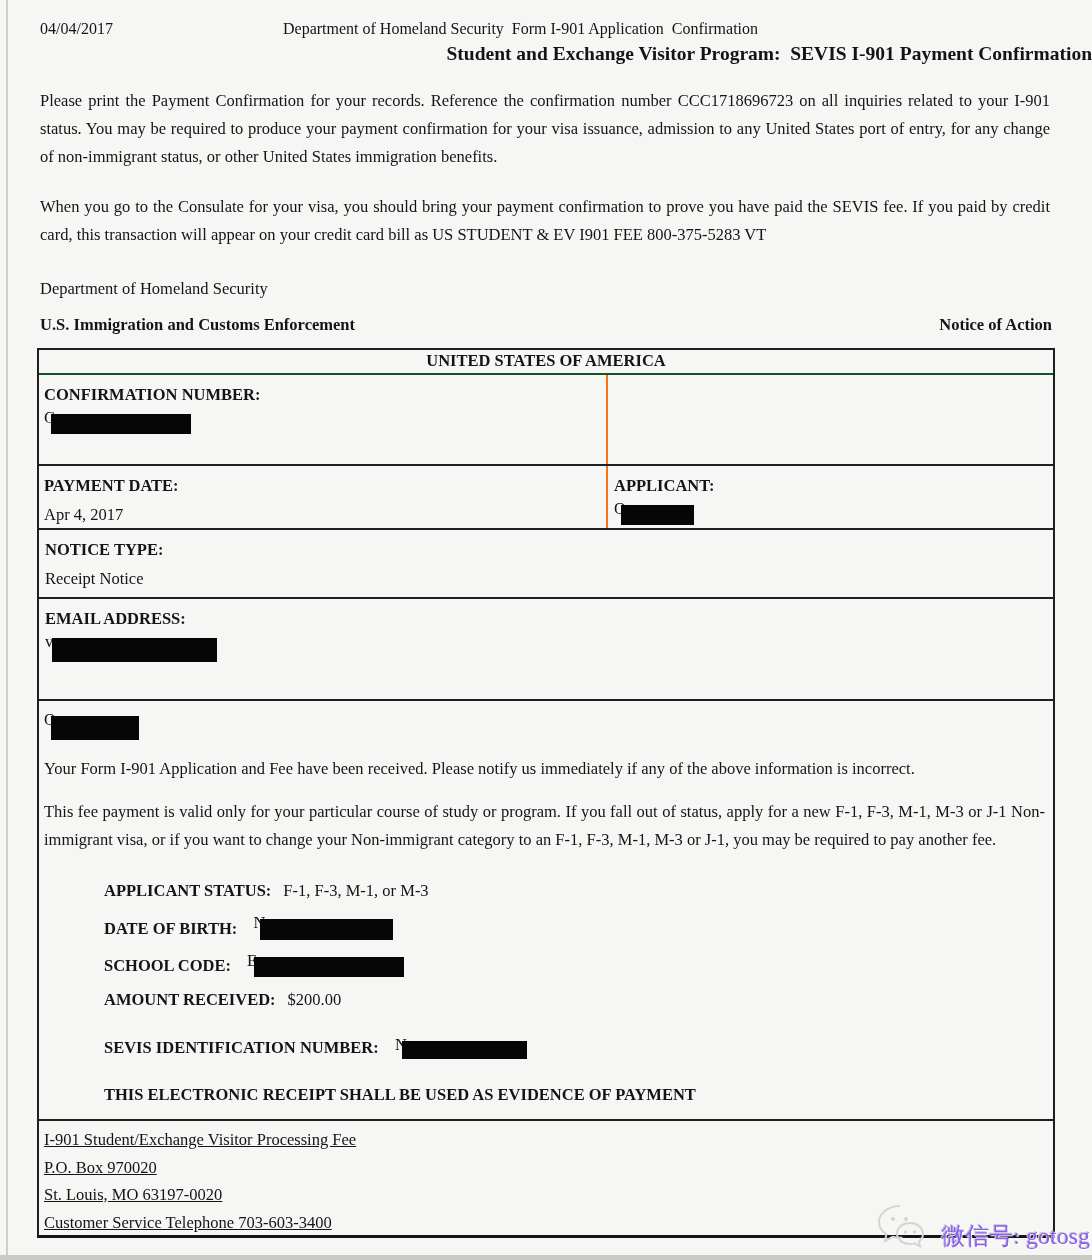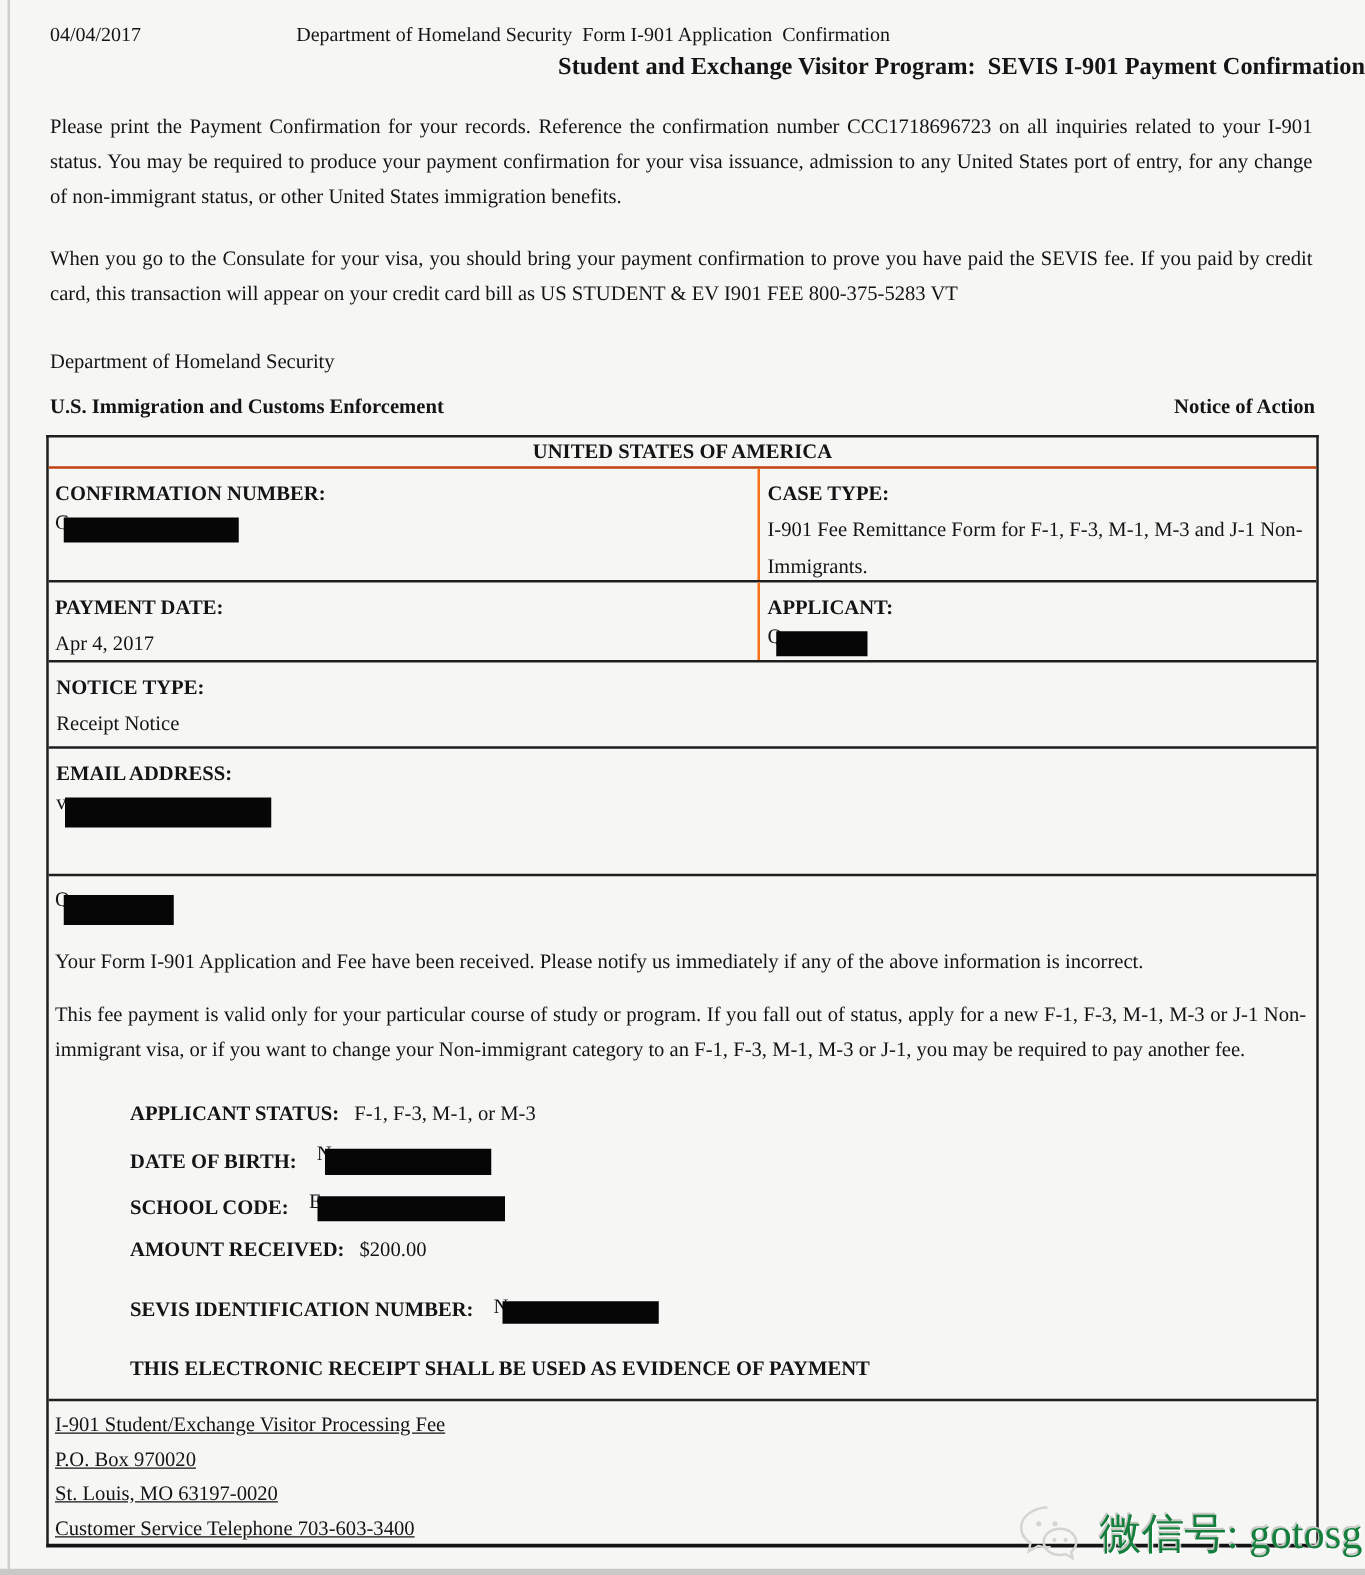--- a/index.html
+++ b/index.html
@@ -9,32 +9,32 @@
     width:1092px; height:1260px;
     background:#f6f6f5;
     font-family:"Liberation Serif", serif;
     color:#141414;
     overflow:hidden;
     margin:0 auto;
   }
   .scan-edge { position:absolute; left:6px; top:0; bottom:0; width:2px; background:#cfcfce; }
   .bottom-smudge { position:absolute; left:0; right:0; bottom:0; height:5px; background:#c9c9c7; }
 
-  .topline { display:flex; padding:20px 40px 0 40px; font-size:16px; }
+  .topline { display:flex; padding:20px 40px 0 40px; font-size:16px;gap:46px; }
   .topline .date { width:197px; }
   .pre { white-space:pre-wrap; }
 
   .main-title { text-align:right; font-size:19.5px; font-weight:bold; margin-top:5px;font-family:Liberation Serif, serif; }
 
   .para { margin:22px 42px 0 40px; font-size:16.5px; line-height:28px; text-align:justify; }
   .dept-line { margin:30px 40px 0; font-size:16.5px; font-weight:normal; }
   .agency-row { display:flex; justify-content:space-between; margin:16px 40px 0; font-size:16.5px; font-weight:bold; }
 
   .notice-table { margin:13px 37px 0; border:2px solid #1f1f1f; border-bottom:3px solid #141414; font-size:16.5px; }
-  .nt-header { text-align:center; font-weight:bold; padding:1px 0 2px; border-bottom:2px solid #c2410c; }
+  .nt-header { text-align:center; font-weight:bold; padding:1px 0 2px; border-bottom:2px solid #14532d; }
   .nt-row { display:flex; border-bottom:2px solid #1f1f1f; }
   .cell-left { width:569px; border-right:2px solid #f97316; padding:5px 4px 4px 5px; }
   .cell-right { flex:1; padding:5px 8px 4px 6px; }
   .row1 { height:91px; } .row2 { height:64px; } .row3 { height:171px; }
   .cell-label { font-weight:bold; line-height:29px; }
   .cell-value { line-height:29px; }
   .right-stack { flex:1; display:flex; flex-direction:column; }
   .right-top { height:69px; border-bottom:2px solid #1f1f1f; padding:5px 8px 4px 6px; }
   .right-bottom { flex:1; padding:5px 8px 4px 6px; }
 
@@ -54,22 +54,22 @@
 
   .indent-block { margin:26px 0 0 60px; font-size:16.5px; }
   .indent-item { margin-bottom:12px; line-height:22px; }
   .indent-item .lbl { font-weight:bold; }
   .indent-item .val { margin-left:12px; }
   .gap-top { margin-top:25px; }
   .evidence { font-weight:bold; margin-top:26px; }
 
   .footer-block { height:114px; padding:5px 8px 0 5px; font-size:16.5px; line-height:27.5px;text-decoration:underline; }
 
-  .watermark { position:absolute; right:2px; bottom:8px; display:flex; align-items:flex-start; gap:6px;
-    color:#15803d; font-size:34px;
+  .watermark { position:absolute; right:2px; bottom:8px; display:flex; align-items:flex-end; gap:6px;
+    color:#8b5cf6; font-size:24px;
     text-shadow:-1px -1px 0 #c6c6c4, 1px 1px 1px #ffffff; }
   .watermark svg { display:block; }
 </style>
 </head>
 <body>
 
 <div class="page">
   <div class="scan-edge"></div>
 
   <div class="topline">
@@ -91,24 +91,20 @@
   <div class="notice-table">
     <div class="nt-header">UNITED STATES OF AMERICA</div>
 
     <div class="nt-row row1">
       <div class="cell-left">
         <div class="cell-label">CONFIRMATION NUMBER:</div>
         <span class="redact" style="--w:140px; --h:20px">
           <span class="rpeek">C</span>
           <i class="rbar"></i>
         </span>
-      </div>
-      <div class="cell-right">
-        <div class="cell-label">CASE TYPE:</div>
-        <div class="cell-value">I-901 Fee Remittance Form for F-1, F-3, M-1, M-3 and J-1 Non-Immigrants.</div>
       </div>
     </div>
 
     <div class="nt-row row2">
       <div class="cell-left">
         <div class="cell-label">PAYMENT DATE:</div>
         <div class="cell-value">Apr 4, 2017</div>
       </div>
       <div class="cell-right">
         <div class="cell-label">APPLICANT:</div>

